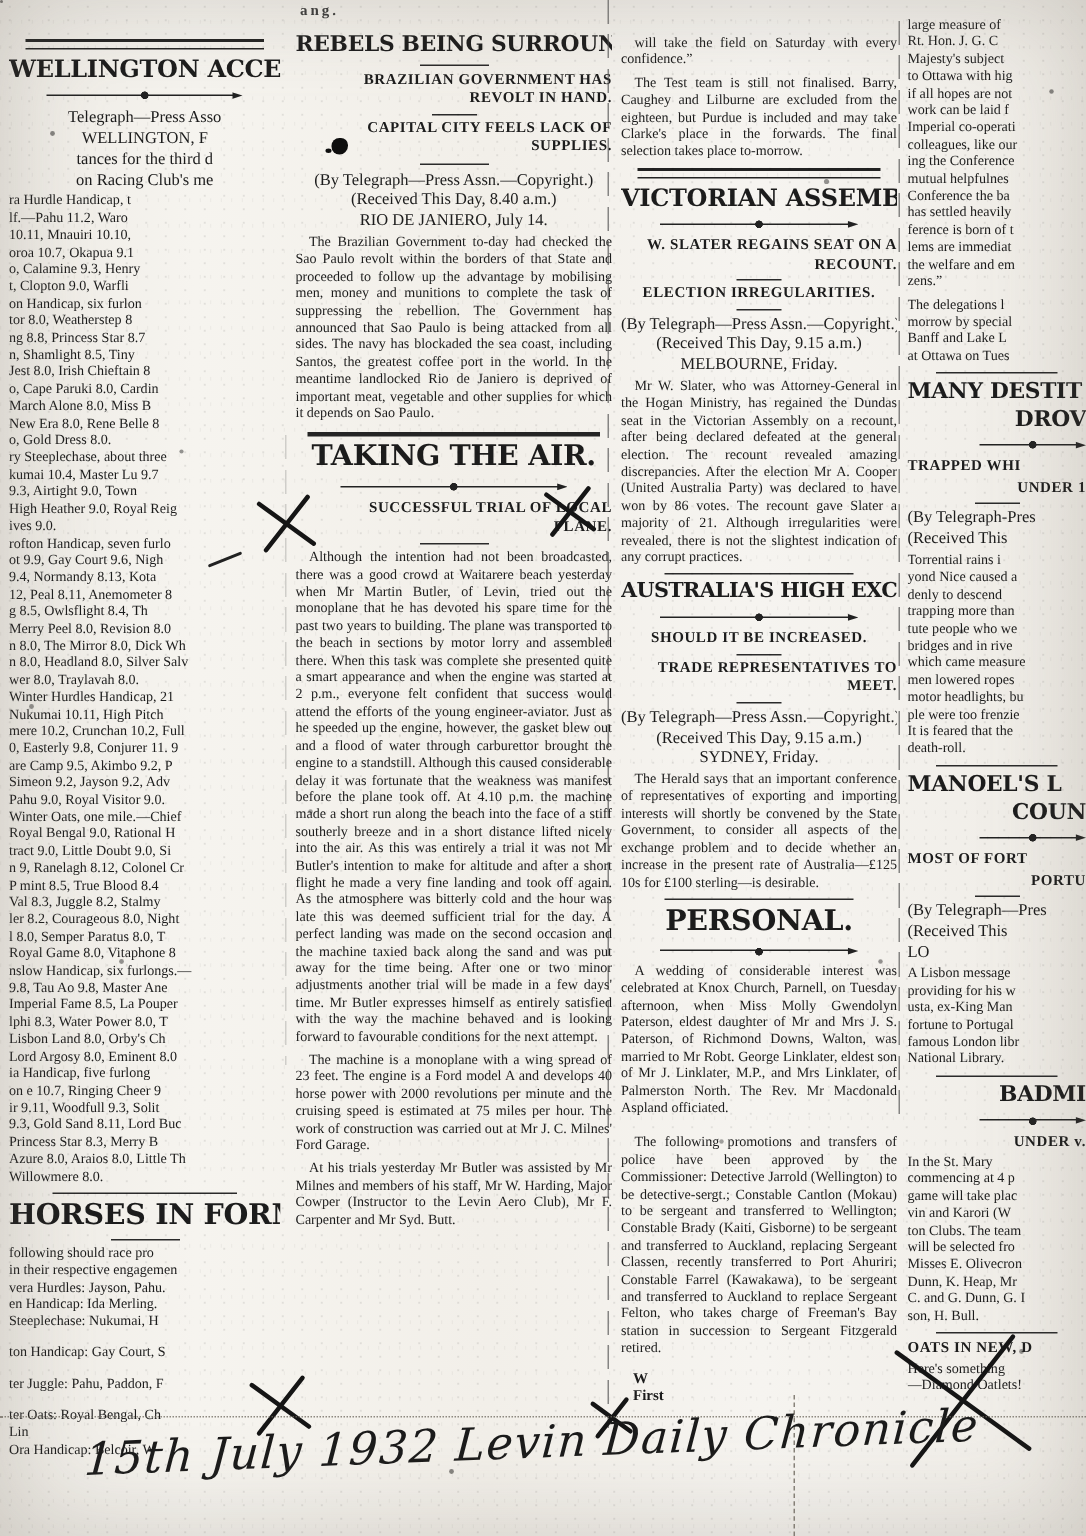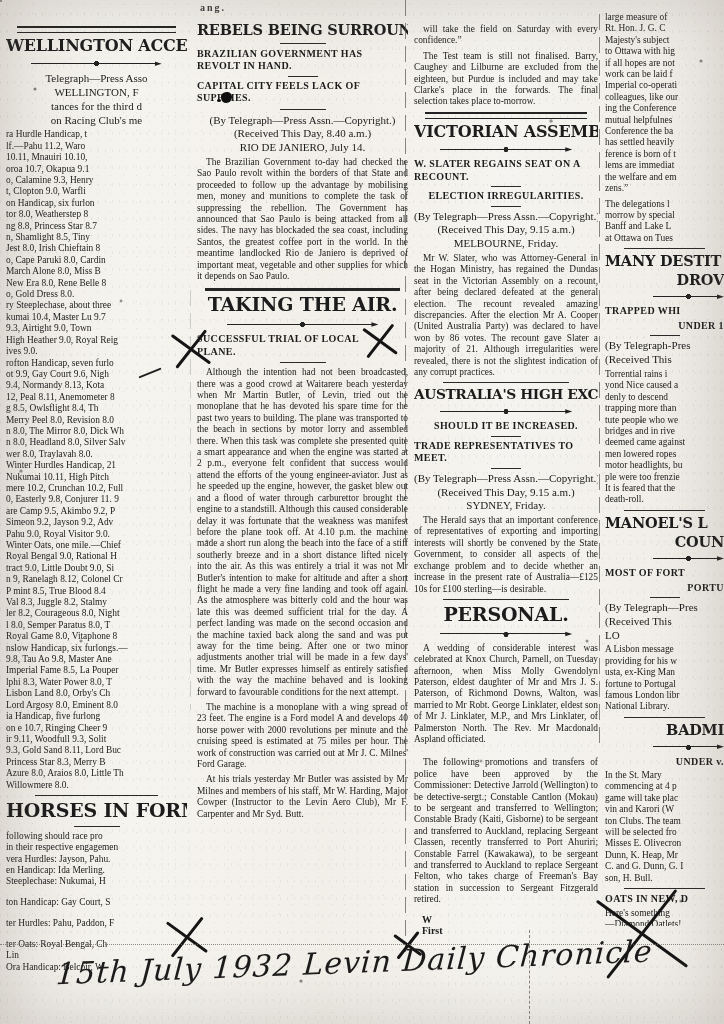--- a/index.html
+++ b/index.html
@@ -22,21 +22,21 @@
   .headline{font-family:"DejaVu Serif",serif;font-weight:700;text-align:center;white-space:nowrap;
             overflow:hidden;letter-spacing:-.2px;line-height:1.15;margin:2px 0;}
   .h-xl{font-size:19px;}
   .h-lg{font-size:16px;}
   .h-md{font-size:14.5px;}
   .h-fit{font-size:13.8px;letter-spacing:-.4px;}
   .h-right{text-align:right;}
   .h-left{text-align:left;}
 
   .subhead{font-weight:700;font-size:10px;text-align:center;letter-spacing:.4px;line-height:1.25;margin:2px 0;}
-  .subhead .ln{text-align:left;white-space:nowrap;overflow:hidden;min-height:1em;}
+  .subhead .ln{text-align:right;white-space:nowrap;overflow:hidden;min-height:1em;}
   .s-right{text-align:right;}
   .s-left{text-align:left;}
 
   .dateline{font-size:11px;text-align:center;line-height:1.25;margin:2px 0;}
   .dateline .ln{white-space:nowrap;overflow:hidden;min-height:1em;}
   .d-left .ln{text-align:left;}
 
   .para{font-size:9.4px;line-height:11.4px;text-align:justify;text-indent:9px;margin:2px 0 4px;}
   .lines{font-size:9.4px;line-height:11.4px;margin:2px 0 4px;}
   .lines .ln{white-space:nowrap;overflow:hidden;min-height:1em;}
@@ -177,21 +177,21 @@
       <div class="rule r-short"></div>
       <div class="lines ">
         <div class="ln">following should race pro</div>
         <div class="ln">in their respective engagemen</div>
         <div class="ln">vera Hurdles: Jayson, Pahu.</div>
         <div class="ln">en Handicap: Ida Merling.</div>
         <div class="ln">Steeplechase:   Nukumai, H</div>
         <div class="ln"></div>
         <div class="ln">ton Handicap: Gay Court, S</div>
         <div class="ln"></div>
-        <div class="ln">ter Hurdles: Pahu, Paddon, F</div>
+        <div class="ln">ter Juggle: Pahu, Paddon, F</div>
         <div class="ln"></div>
         <div class="ln">ter Oats:   Royal Bengal, Ch</div>
         <div class="ln">Lin</div>
         <div class="ln">Ora Handicap:  Belcoir, W</div>
       </div>
     </div>
   <div class="col" id="c1">
       <div class="headline h-md">REBELS BEING SURROUNDED.</div>
       <div class="rule r-short"></div>
       <div class="subhead ">
@@ -304,21 +304,21 @@
         <div class="ln">(By Telegraph-Pres</div>
         <div class="ln">(Received This</div>
       </div>
       <div class="lines ">
         <div class="ln">Torrential rains i</div>
         <div class="ln">yond Nice caused a</div>
         <div class="ln">denly to descend</div>
         <div class="ln">trapping more than</div>
         <div class="ln">tute people who we</div>
         <div class="ln">bridges and in rive</div>
-        <div class="ln">deemed came against</div>
+        <div class="ln">which came measure</div>
         <div class="ln">men lowered ropes</div>
         <div class="ln">motor headlights, bu</div>
         <div class="ln">ple were too frenzie</div>
         <div class="ln">It is feared that the</div>
         <div class="ln">death-roll.</div>
       </div>
       <div class="rule r-plain"></div>
       <div class="headline h-md h-left">MANOEL'S L</div>
       <div class="headline h-md h-right">COUN</div>
       <div class="rule r-arrow r-arrowR"></div>

